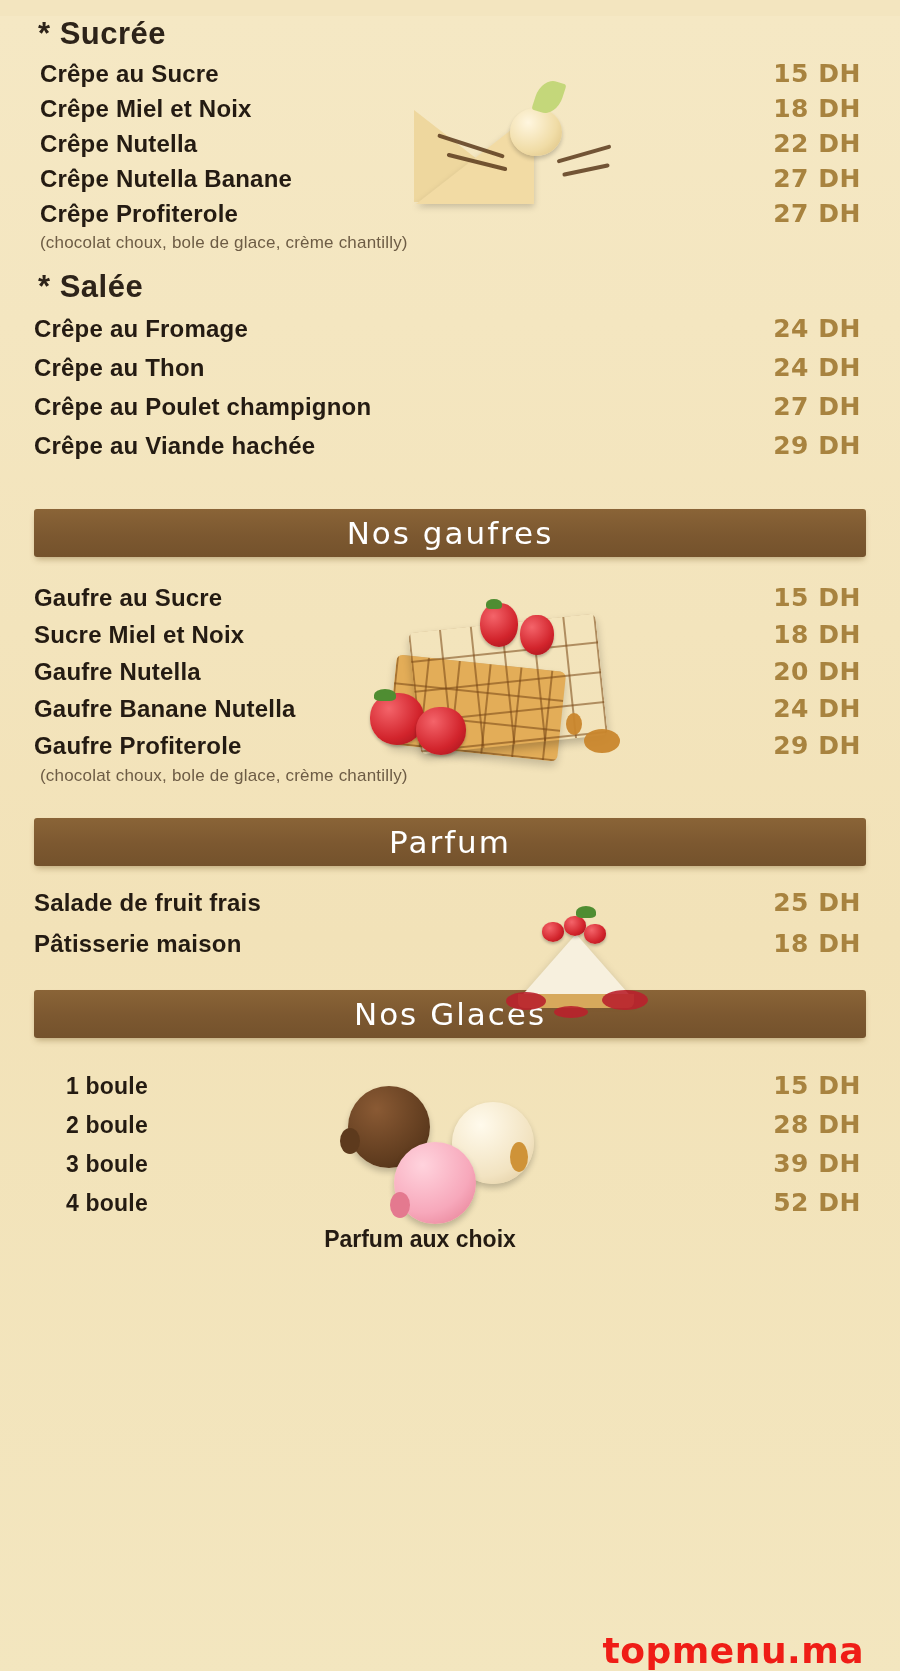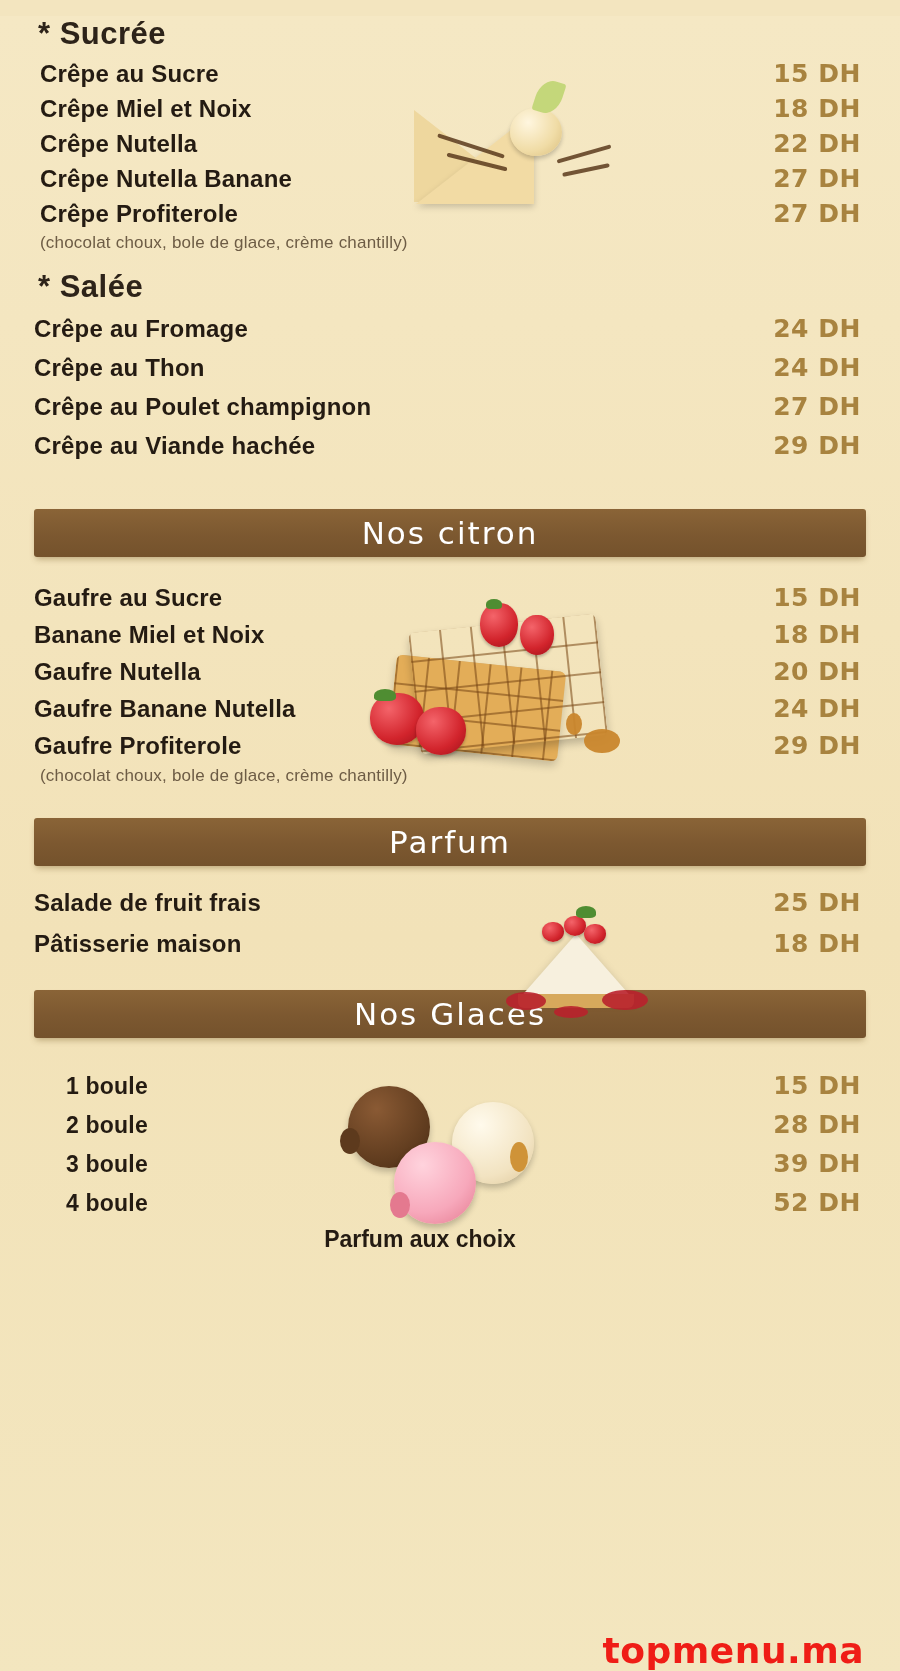--- a/index.html
+++ b/index.html
@@ -337,21 +337,21 @@
             <span class="item-name">Crêpe au Viande hachée</span>
             <span class="price">29 DH</span>
           </div>
         </div>
       </div>
     </div>
   </div>
 
   <div class="section" id="gaufre-section">
     <div class="bar">
-      <span class="bar-title">Nos citron</span>
+      <span class="bar-title">Nos gaufres</span>
     </div>
 
     <div style="position:relative;">
       <div class="waffle-photo">
         <div class="waffle2">
           <div class="waffle-grid"></div>
         </div>
         <div class="waffle">
           <div class="waffle-grid"></div>
         </div>
@@ -364,21 +364,21 @@
         <div class="syrup" style="left:232px;top:132px;width:36px;height:24px;"></div>
         <div class="syrup" style="left:214px;top:116px;width:16px;height:22px;"></div>
       </div>
 
       <div class="gaufre-list">
         <div class="row">
           <span class="item-name">Gaufre au Sucre</span>
           <span class="price">15 DH</span>
         </div>
         <div class="row">
-          <span class="item-name">Banane Miel et Noix</span>
+          <span class="item-name">Sucre Miel et Noix</span>
           <span class="price">18 DH</span>
         </div>
         <div class="row">
           <span class="item-name">Gaufre Nutella</span>
           <span class="price">20 DH</span>
         </div>
         <div class="row">
           <span class="item-name">Gaufre Banane Nutella</span>
           <span class="price">24 DH</span>
         </div>

